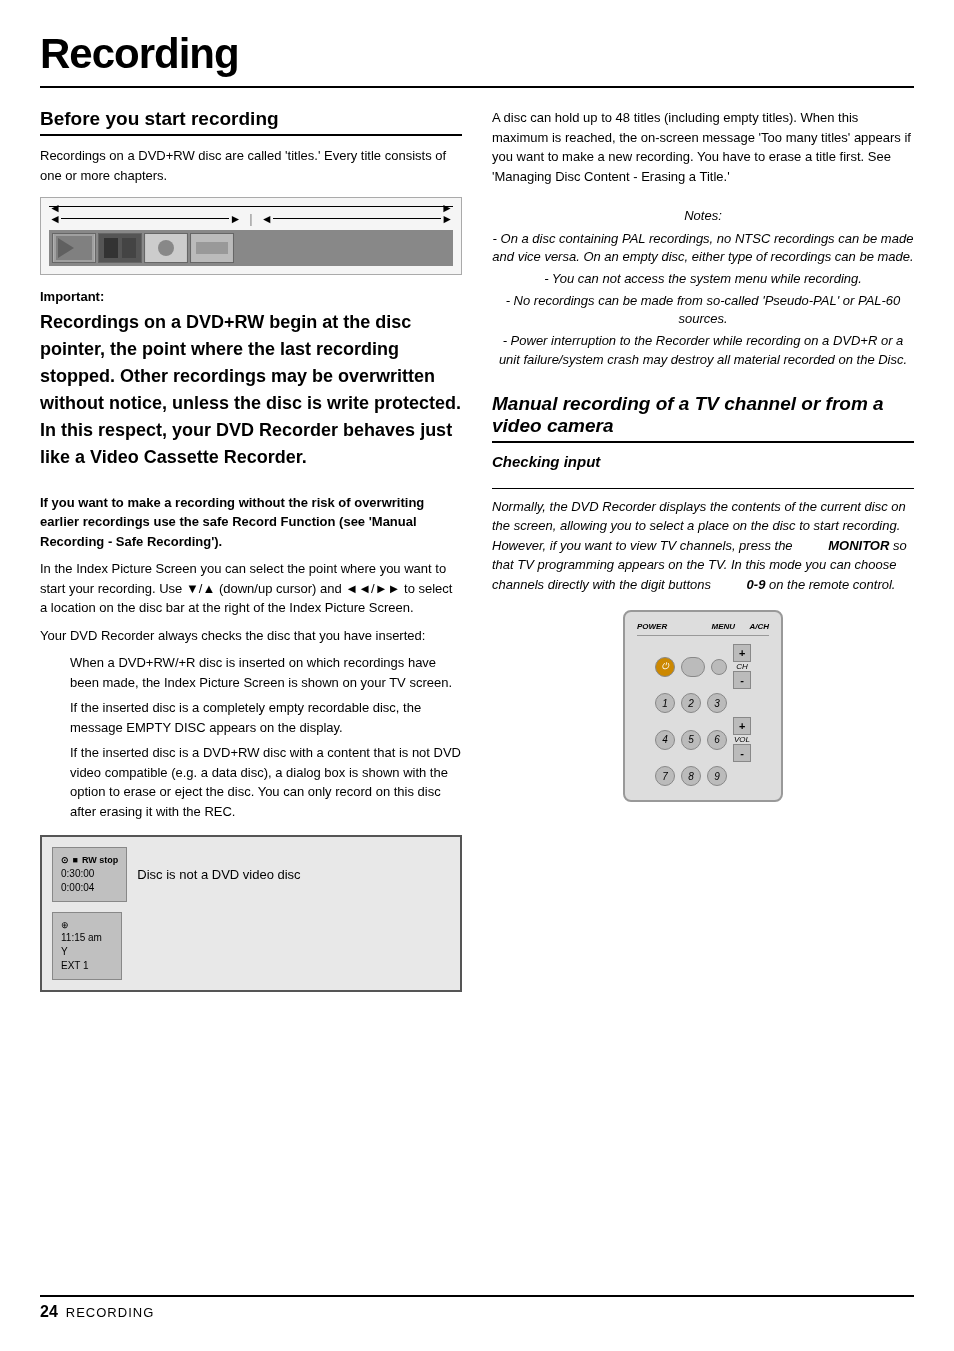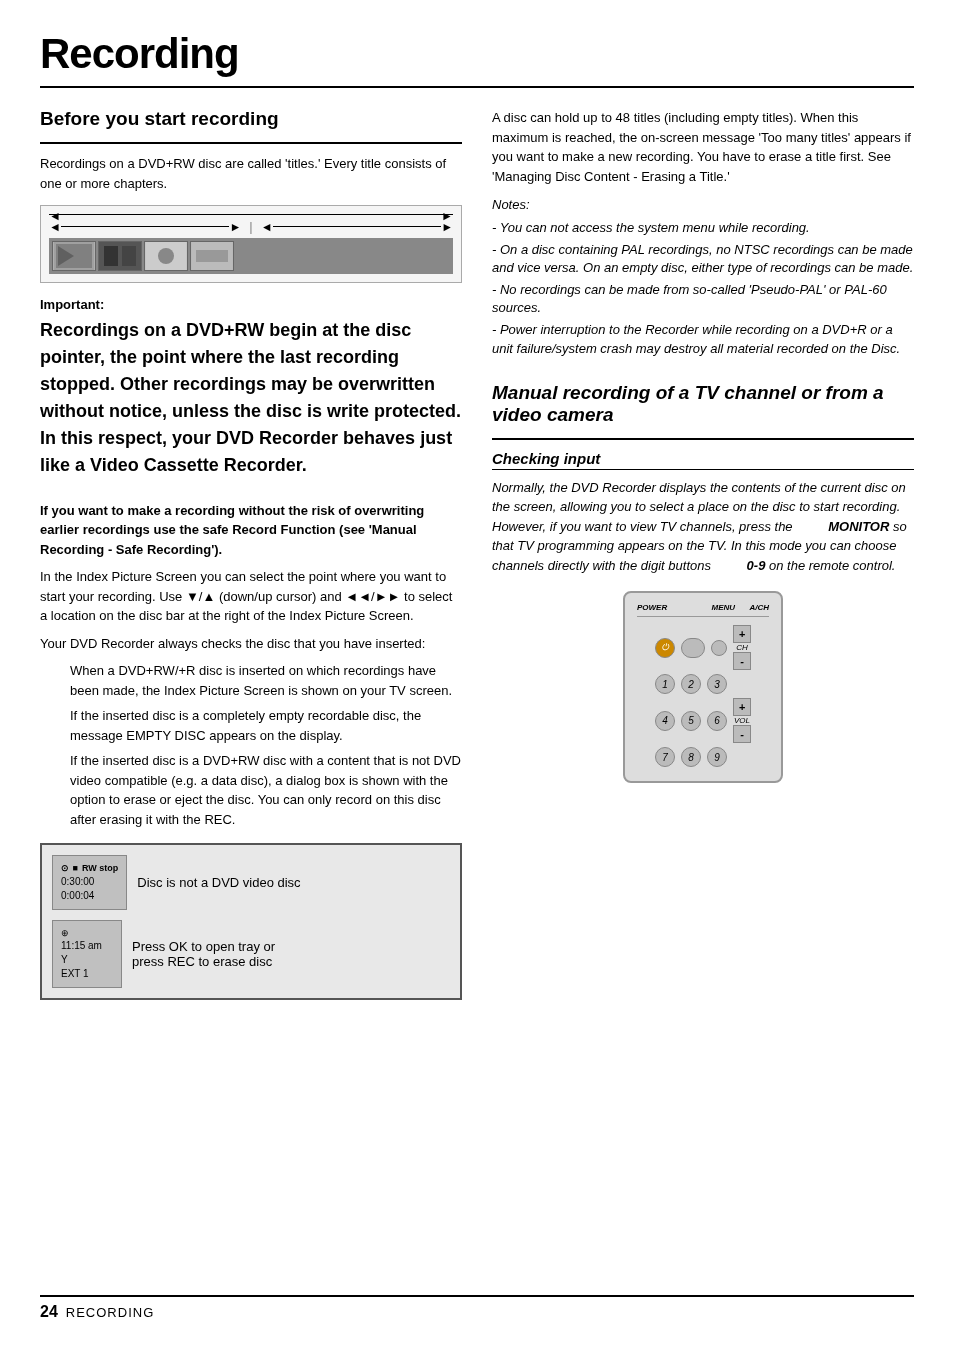--- a/index.html
+++ b/index.html
@@ -37,28 +37,28 @@
       min-width: 0;
     }
     .col-right {
       flex: 1;
       min-width: 0;
     }
     .section-title {
       font-size: 19px;
       font-weight: bold;
       border-bottom: 2px solid #000;
-      padding-bottom: 12px;
+      padding-bottom: 4px;
       margin-bottom: 10px;
     }
     .subsection-title {
       font-size: 15px;
       font-weight: bold;
       border-bottom: 1px solid #000;
-      padding-bottom: 2px;
+      padding-bottom: 18px;
       margin-bottom: 8px;
     }
     p {
       margin-bottom: 8px;
       line-height: 1.5;
       font-size: 13px;
     }
     .important-label {
       font-weight: bold;
       font-size: 13px;
@@ -112,22 +112,23 @@
     .film-cell.dark {
       background: #555;
     }
     .indented {
       margin-left: 30px;
       margin-bottom: 6px;
       line-height: 1.5;
       font-size: 13px;
     }
     .notes-section {
-      margin-top: 9px;
-      font-size: 13px;
+      margin-top: 20px;
+      font-size: 13px;
+      text-align: center;
     }
     .notes-label {
       font-style: italic;
       font-size: 13px;
       margin-bottom: 4px;
     }
     .note-item {
       font-style: italic;
       font-size: 13px;
       margin-bottom: 4px;
@@ -351,34 +352,31 @@
           <div class="screen-msg">Disc is not a DVD video disc</div>
         </div>
 
         <div class="screen-row">
           <div class="screen-info">
             <div style="font-size:9px;">⊕</div>
             <div>11:15 am</div>
             <div>Y</div>
             <div>EXT 1</div>
           </div>
-          <div class="screen-msg">
-            Press OK to open tray or<br>press REC to erase disc
-          </div>
         </div>
       </div>
     </div>
 
     <div class="col-right">
       <p>A disc can hold up to 48 titles (including empty titles). When this maximum is reached, the on-screen message 'Too many titles' appears if you want to make a new recording. You have to erase a title first. See 'Managing Disc Content - Erasing a Title.'</p>
 
       <div class="notes-section">
         <p class="notes-label">Notes:</p>
+        <p class="note-item">- On a disc containing PAL recordings, no NTSC recordings can be made and vice versa. On an empty disc, either type of recordings can be made.</p>
         <p class="note-item">- You can not access the system menu while recording.</p>
-        <p class="note-item">- On a disc containing PAL recordings, no NTSC recordings can be made and vice versa. On an empty disc, either type of recordings can be made.</p>
         <p class="note-item">- No recordings can be made from so-called 'Pseudo-PAL' or PAL-60 sources.</p>
         <p class="note-item">- Power interruption to the Recorder while recording on a DVD+R or a unit failure/system crash may destroy all material recorded on the Disc.</p>
       </div>
 
       <div style="margin-top:24px;font-style:italic;">
         <div class="section-title">Manual recording of a TV channel or from a video camera</div>
 
         <div class="subsection-title">Checking input</div>
 
         <p>Normally, the DVD Recorder displays the contents of the current disc on the screen, allowing you to select a place on the disc to start recording. However, if you want to view TV channels, press the <strong>MONITOR</strong> so that TV programming appears on the TV. In this mode you can choose channels directly with the digit buttons <strong>0-9</strong> on the remote control.</p>

